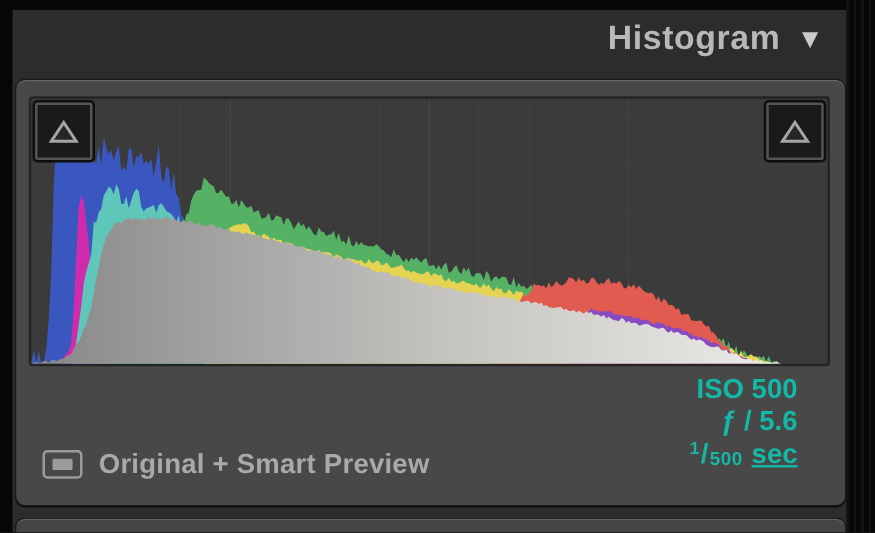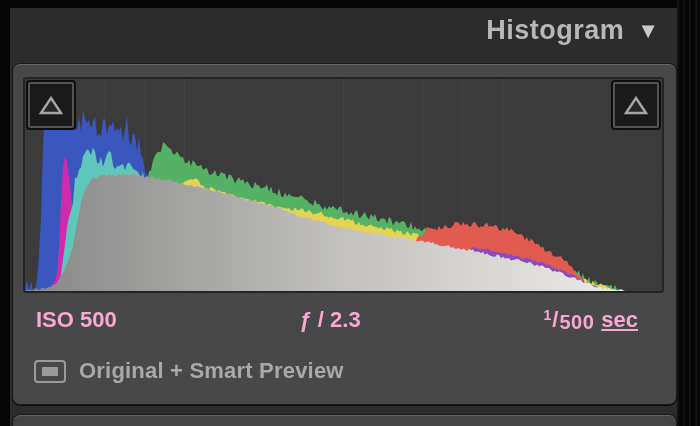--- a/index.html
+++ b/index.html
@@ -18,26 +18,26 @@
     border:1px solid #191919;border-radius:8px;box-shadow:inset 0 1px 0 #666,0 1px 0 #0c0c0c;}
   .chart-wrap{position:absolute;left:10px;top:13px;width:637px;height:212px;
     background:#3b3b3b;border:2px solid #242424;border-radius:3px;}
   .chart-wrap svg{display:block;}
   .clip-btn{position:absolute;top:3px;width:42px;height:42px;background:#1a1a1a;
     border:2px solid #545454;border-radius:2px;box-shadow:0 0 0 2px #0e0e0e;
     display:flex;align-items:center;justify-content:center;cursor:pointer;}
   .clip-btn.left{left:3px;} .clip-btn.right{right:3px;}
   
   .exif-row{position:absolute;left:10px;right:10px;top:234px;height:44px;display:flex;
-    align-items:center;justify-content:space-between;padding:0 28px 0 13px;
-    color:#f9a8d4;font-size:22px;font-weight:700;}
+    align-items:flex-end;justify-content:space-between;padding:0 28px 0 13px;
+    color:#14b8a6;font-size:22px;font-weight:700;flex-direction:column;}
   .exif-item{white-space:nowrap;}
   .frac-num{font-size:14px;display:inline-block;transform:translateY(-7px);}
   .frac-slash{font-size:22px;display:inline-block;margin:0 1px;}
-  .frac-den{font-size:20px;display:inline-block;transform:translateY(2px);letter-spacing:.5px;}
+  .frac-den{font-size:15px;display:inline-block;transform:translateY(2px);letter-spacing:.5px;}
   .frac-unit{margin-left:7px;text-decoration:underline;}
   
   .preview-row{position:absolute;left:21px;top:287px;height:40px;display:flex;
     align-items:center;gap:13px;cursor:pointer;}
   .preview-icon{width:28px;height:19px;border:2px solid #9b9b9b;border-radius:4px;
     display:flex;align-items:center;justify-content:center;}
   .preview-icon .inner{width:16px;height:9px;background:#9b9b9b;border-radius:1px;}
   .preview-label{color:#a9a9a9;font-size:22px;font-weight:700;letter-spacing:.2px;}
   
   .next-box{position:absolute;left:2px;top:406px;width:663px;height:18px;background:#454545;
@@ -106,21 +106,21 @@
         </div>
         <div class="clip-btn right">
           <svg width="24" height="19" viewBox="0 0 24 19">
             <polygon points="12,2 22,17 2,17" fill="#262626" stroke="#a6a6a6" stroke-width="2.4"></polygon>
           </svg>
         </div>
       </div>
 
       <div class="exif-row">
         <span class="exif-item">ISO 500</span>
-        <span class="exif-item">ƒ / 2.3</span>
+        <span class="exif-item">ƒ / 5.6</span>
         <span class="exif-item"><span class="frac-num">1</span><span class="frac-slash">/</span><span class="frac-den">500</span><span class="frac-unit">sec</span></span>
       </div>
 
       <div class="preview-row">
         <span class="preview-icon">
             <span class="inner"></span>
           </span>
         <span class="preview-label">Original + Smart Preview</span>
       </div>
 

